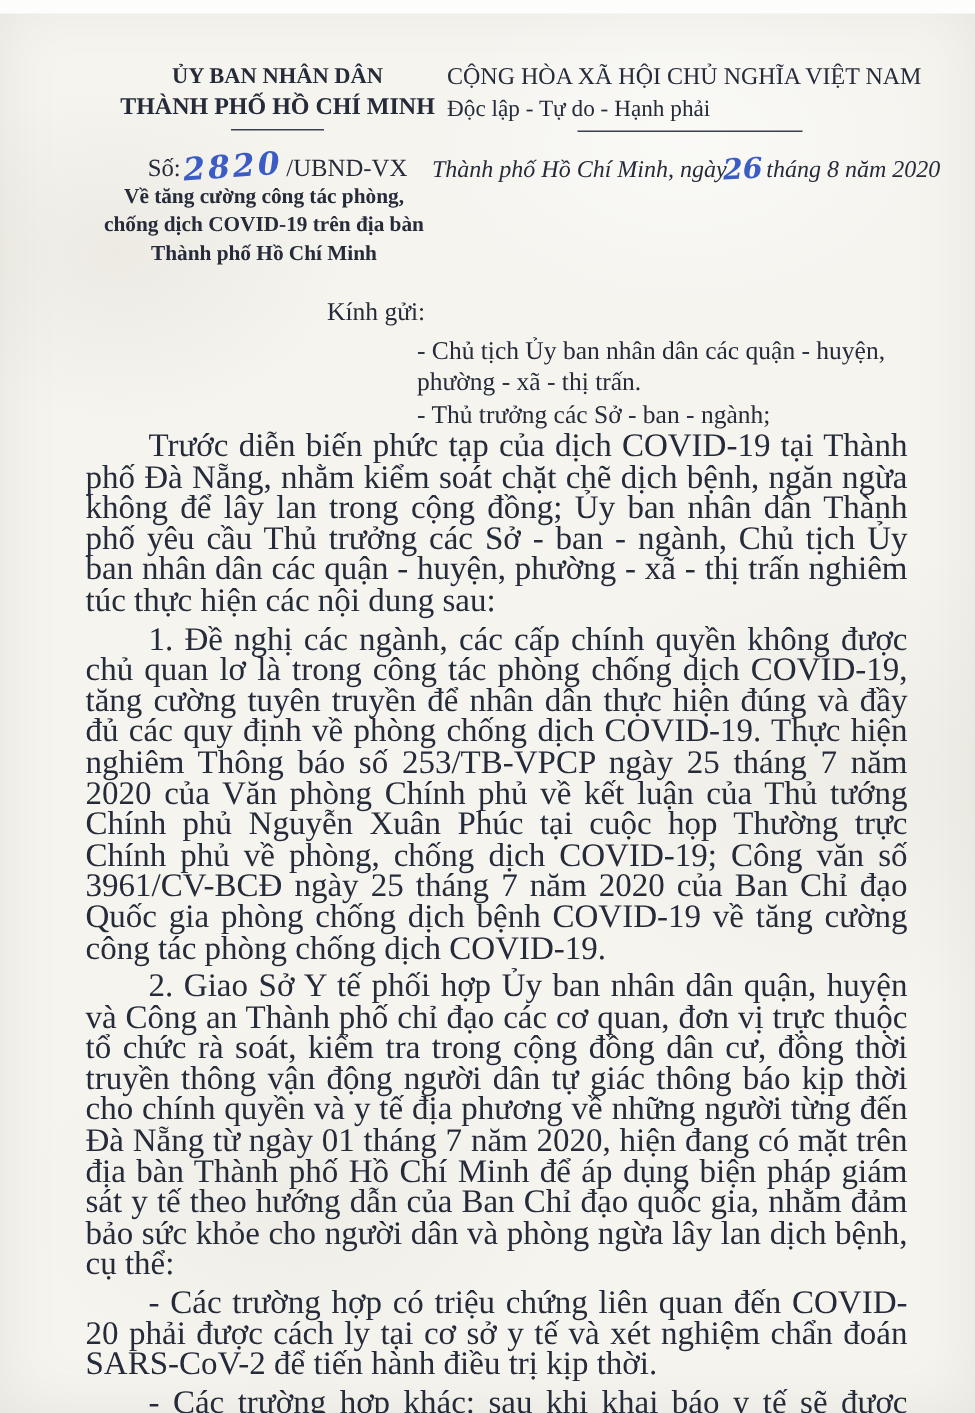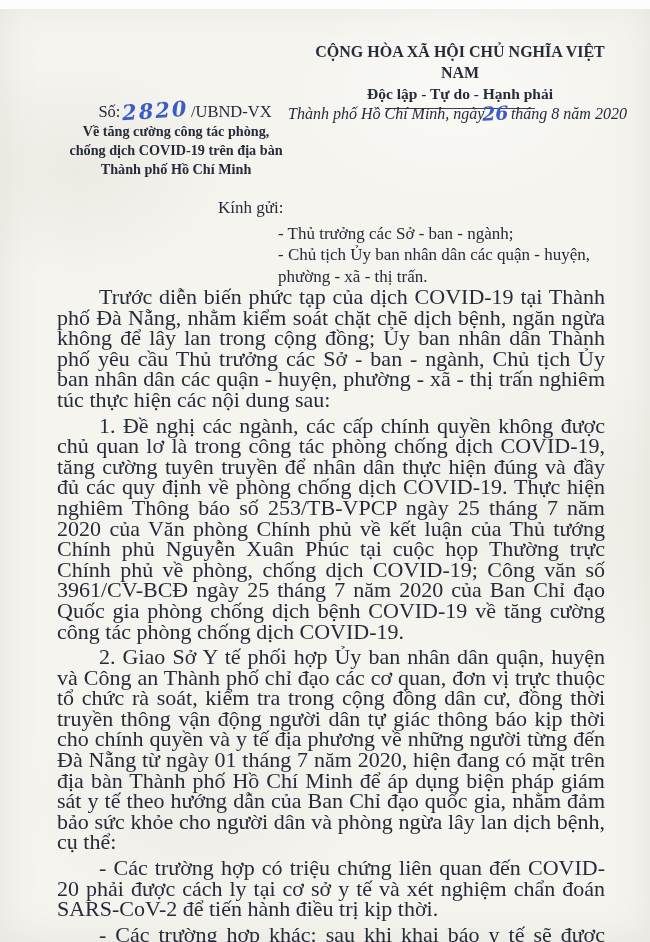--- a/index.html
+++ b/index.html
@@ -19,21 +19,21 @@
       radial-gradient(ellipse 220px 160px at 12% 18%, rgba(205,200,185,0.22), transparent 70%),
       radial-gradient(ellipse 300px 220px at 88% 55%, rgba(208,203,188,0.18), transparent 70%),
       radial-gradient(ellipse 260px 180px at 30% 85%, rgba(205,200,185,0.16), transparent 70%),
       radial-gradient(ellipse 240px 160px at 70% 10%, rgba(255,255,255,0.5), transparent 70%);
   }
   .top-strip { position:absolute; top:0; left:0; right:0; height:9px; background:#fdfdfc; }
 
   .h-left  { position:absolute; left:58px;  top:42px; width:254px; text-align:center; font-weight:bold; line-height:1.3; }
   .h-left .l1 { font-size:15px; }
   .h-left .l2 { font-size:16px; }
-  .h-right { position:absolute; left:298px; top:42px; width:324px; text-align:center; font-weight:bold; line-height:1.3; }
+  .h-right { position:absolute; left:298px; top:42px; width:324px; font-weight:normal; line-height:1.3; }
   .h-right .l1 { font-size:16px; }
   .h-right .l2 { font-size:15.5px; }
   .rule { height:1px; background:#3a3f4e; margin:4px auto 0; }
   .rule-left  { width:62px; }
   .rule-right { width:150px; }
 
   .so-line { position:absolute; left:58px; top:97px; width:254px; text-align:center; font-size:16.5px; white-space:nowrap; }
   .hand { font-style:italic; color:#3c5cc5; font-family:"DejaVu Serif",serif; font-weight:600; }
   .hand-num { display:inline-block; font-size:21px; transform:rotate(-4deg); letter-spacing:2px; margin:0 2px; position:relative; top:1px; }
   .hand-day { display:inline-block; font-size:19px; transform:rotate(-3deg); margin:0 -2px; position:relative; top:1px; }
@@ -55,42 +55,47 @@
     text-align:justify;
     text-indent:42px;
   }
 </style>
 </head>
 <body>
 
 <div class="page">
   <div class="top-strip"></div>
 
+  <div class="h-left">
+    <div class="l1">ỦY BAN NHÂN DÂN</div>
+    <div class="l2">THÀNH PHỐ HỒ CHÍ MINH</div>
+    <div class="rule rule-left"></div>
+  </div>
 
   <div class="h-right">
     <div class="l1">CỘNG HÒA XÃ HỘI CHỦ NGHĨA VIỆT NAM</div>
     <div class="l2">Độc lập - Tự do - Hạnh phải</div>
     <div class="rule rule-right"></div>
   </div>
 
   <div class="so-line"><span>Số:</span><span class="hand hand-num">2820</span><span>/UBND-VX</span></div>
 
   <div class="subject">
     <div>Về tăng cường công tác phòng,</div>
     <div>chống dịch COVID-19 trên địa bàn</div>
     <div>Thành phố Hồ Chí Minh</div>
   </div>
 
   <div class="date-line"><span>Thành phố Hồ Chí Minh, ngày</span><span class="hand hand-day">26</span> <span>tháng 8 năm 2020</span></div>
 
   <div class="salutation">
     <div class="salute-label">Kính gửi:</div>
     <ul class="recipients">
+      <li>- Chủ tịch Ủy ban nhân dân các quận - huyện, phường - xã - thị trấn.</li>
       <li>- Thủ trưởng các Sở - ban - ngành;</li>
-      <li>- Chủ tịch Ủy ban nhân dân các quận - huyện, phường - xã - thị trấn.</li>
     </ul>
   </div>
 
   <div class="body-text">
     <p>Trước diễn biến phức tạp của dịch COVID-19 tại Thành phố Đà Nẵng, nhằm kiểm soát chặt chẽ dịch bệnh, ngăn ngừa không để lây lan trong cộng đồng; Ủy ban nhân dân Thành phố yêu cầu Thủ trưởng các Sở - ban - ngành, Chủ tịch Ủy ban nhân dân các quận - huyện, phường - xã - thị trấn nghiêm túc thực hiện các nội dung sau:</p>
     <p>1. Đề nghị các ngành, các cấp chính quyền không được chủ quan lơ là trong công tác phòng chống dịch COVID-19, tăng cường tuyên truyền để nhân dân thực hiện đúng và đầy đủ các quy định về phòng chống dịch COVID-19. Thực hiện nghiêm Thông báo số 253/TB-VPCP ngày 25 tháng 7 năm 2020 của Văn phòng Chính phủ về kết luận của Thủ tướng Chính phủ Nguyễn Xuân Phúc tại cuộc họp Thường trực Chính phủ về phòng, chống dịch COVID-19; Công văn số 3961/CV-BCĐ ngày 25 tháng 7 năm 2020 của Ban Chỉ đạo Quốc gia phòng chống dịch bệnh COVID-19 về tăng cường công tác phòng chống dịch COVID-19.</p>
     <p>2. Giao Sở Y tế phối hợp Ủy ban nhân dân quận, huyện và Công an Thành phố chỉ đạo các cơ quan, đơn vị trực thuộc tổ chức rà soát, kiểm tra trong cộng đồng dân cư, đồng thời truyền thông vận động người dân tự giác thông báo kịp thời cho chính quyền và y tế địa phương về những người từng đến Đà Nẵng từ ngày 01 tháng 7 năm 2020, hiện đang có mặt trên địa bàn Thành phố Hồ Chí Minh để áp dụng biện pháp giám sát y tế theo hướng dẫn của Ban Chỉ đạo quốc gia, nhằm đảm bảo sức khỏe cho người dân và phòng ngừa lây lan dịch bệnh, cụ thể:</p>
     <p>- Các trường hợp có triệu chứng liên quan đến COVID-20 phải được cách ly tại cơ sở y tế và xét nghiệm chẩn đoán SARS-CoV-2 để tiến hành điều trị kịp thời.</p>
     <p>- Các trường hợp khác: sau khi khai báo y tế sẽ được điều tra dịch tễ để áp dụng biện pháp cách ly y tế tại nhà hoặc tự theo dõi sức khỏe tại nhà, đồng thời lấy mẫu xét nghiệm kiểm tra theo đúng hướng dẫn của Bộ Y tế.</p>
   </div>

